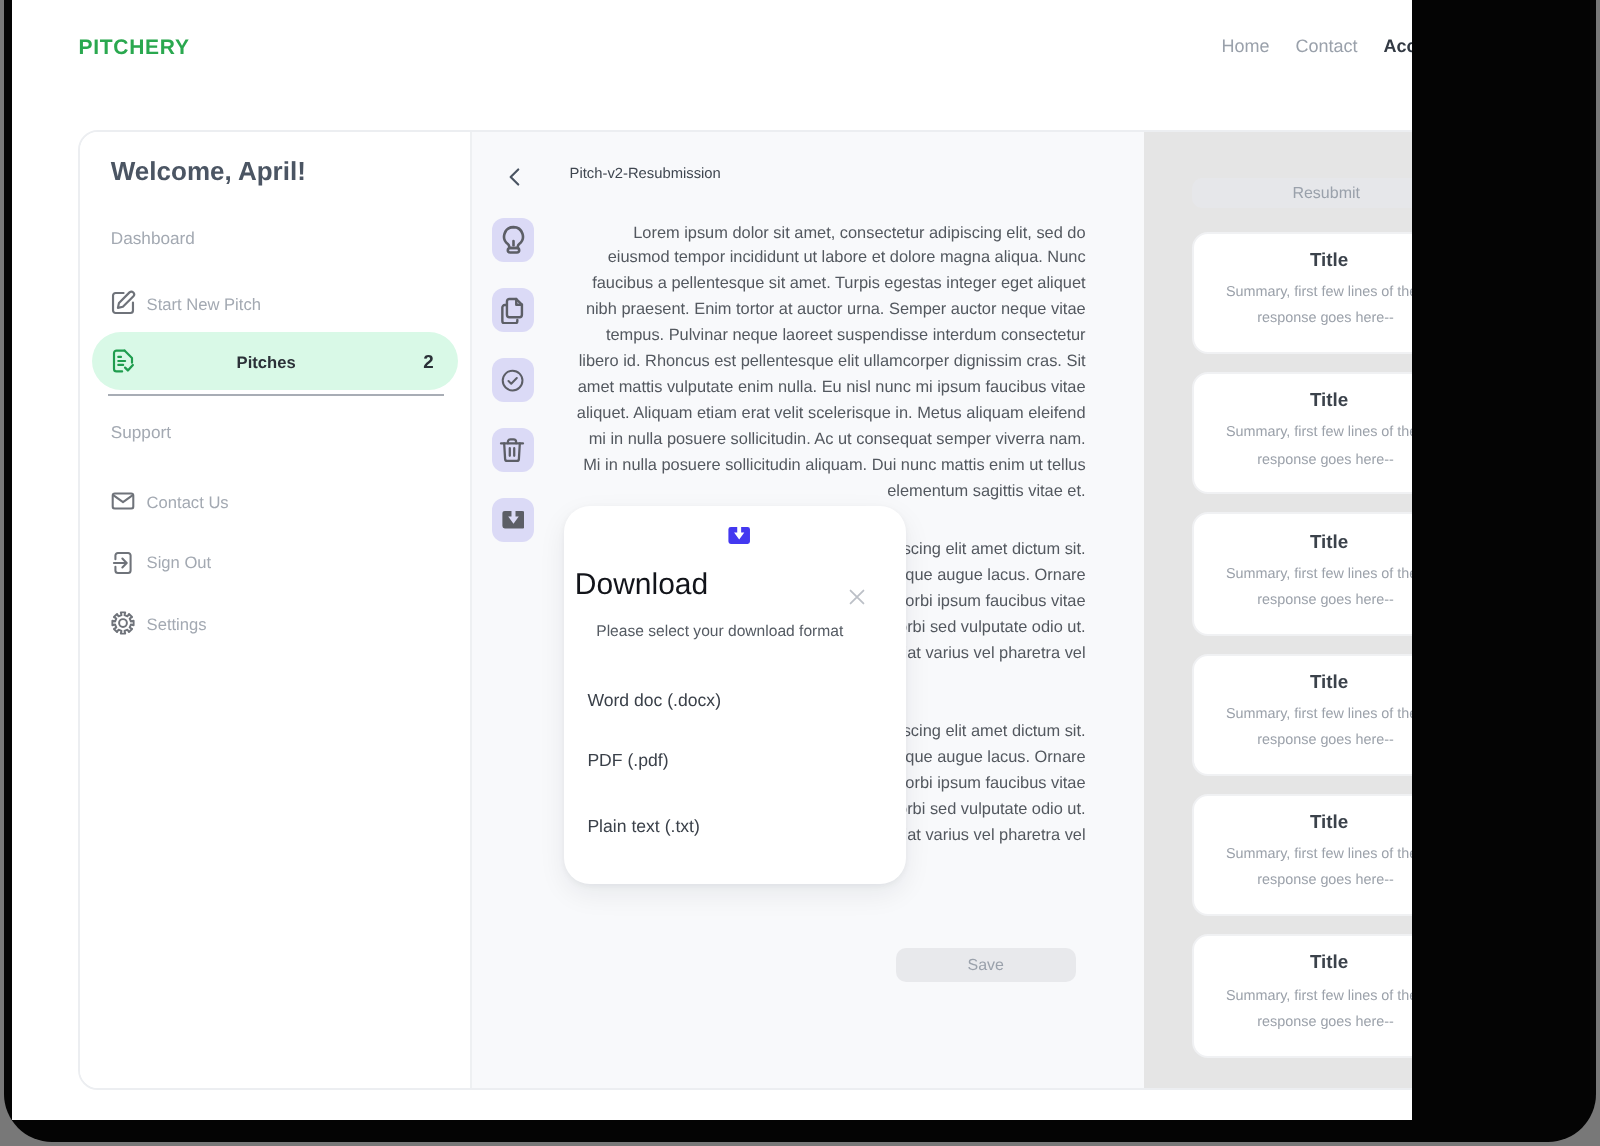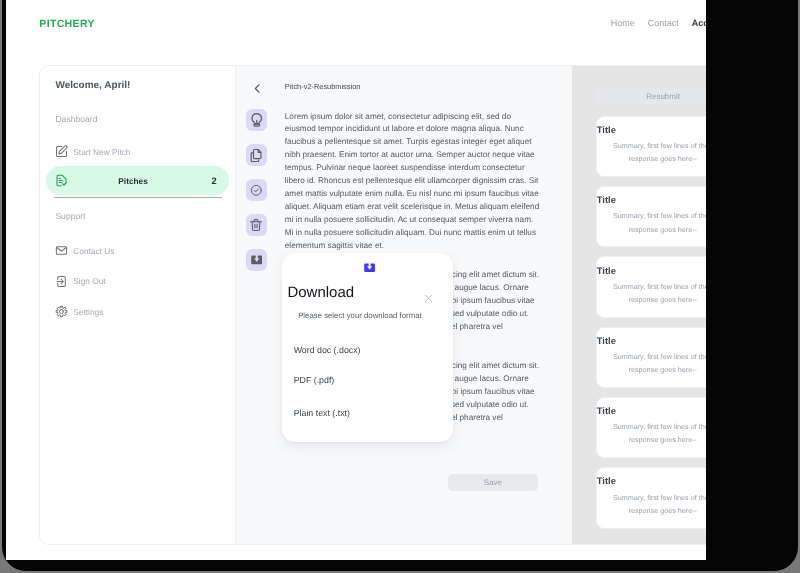--- a/index.html
+++ b/index.html
@@ -29,51 +29,51 @@
 
   
   .app {
     position: absolute; left: 33px; top: 65px; width: 722px; height: 480px;
     background: #fff; border: 1px solid #eceef1; border-radius: 10px;
     display: flex; overflow: hidden;
   }
 
   
   .sidebar { width: 196px; background: #fff; border-right: 1px solid #eef0f2; padding: 0; position: relative; }
-  .welcome { position: absolute; left: 15.6px; top: 13.5px; font-size: 10px; font-weight: 700; color: #4b5563; line-height:11px; }
+  .welcome { position: absolute; left: 15.6px; top: 13.5px; font-size: 13px; font-weight: 700; color: #4b5563; line-height:11px; }
   .sec-label { position: absolute; left: 15.6px; font-size: 8.6px; color: #a3a9b2; line-height:10px; }
   .navitem { position: absolute; left: 6px; width: 183px; height: 29px; display: flex; align-items: center; border-radius: 15px; }
   .navitem .ic { width: 13px; height: 13px; margin-left: 9px; color: #6f737a; display: flex; align-items: center; justify-content: center; }
   .navitem .lbl { font-size: 8.3px; color: #a3a9b2; margin-left: 5.5px; }
   .navitem.active { background: #d9f9e7; }
   .navitem.active .ic { color: #1f9d4e; }
   .navitem.active .lbl { color: #2b3138; font-weight: 700; padding-left: 45px; }
   .navitem .cnt { position: absolute; right: 12px; font-size: 9.4px; font-weight:700; color: #2b3138; }
   .divider { position: absolute; left: 14px; width: 168px; height: 1px; background: #a8adb5; }
 
   
   .mid { flex: 1; background: #f8f9fb; position: relative; }
 
   .backbtn { position: absolute; left: 12.5px; top: 13.5px; width: 18px; height: 18px; color: #4b5563; display: flex; align-items: center; justify-content: center; }
   .doctitle { position: absolute; left: 49px; top: 15.5px; font-size: 7.4px; font-weight: 400; color: #3f4650; }
 
   .toolbar { position: absolute; left: 10px; top: 42.8px; display: flex; flex-direction: column; gap: 13px; }
   .tbtn { width: 21px; height: 22px; border-radius: 6px; background: #dbdaf6; display: flex; align-items: center; justify-content: center; color: #5c5e66; }
 
   .doctext { position: absolute; left: 49px; top: 44.5px; width: 258px; font-size: 8.2px; line-height: 12.95px; color: #53585f; }
-  .doctext p { margin-bottom: 16px; }
+  .doctext p { margin-bottom: 16px; text-align: right; }
   .doctext p:nth-child(3) { margin-top: 26.5px; }
 
   .savebtn { position: absolute; left: 212.3px; top: 407.7px; width: 89.6px; height: 17.3px; border-radius: 5px; background: #e8e9ec; color: #9aa1ab; font-size: 8px; display: flex; align-items: center; justify-content: center; }
 
   
   .right { width: 188px; background: #e5e5e5; position: relative; }
   .resubmit { position: absolute; left: 24px; top: 22.6px; width: 134.6px; height: 15px; border-radius: 5px; background: #e6e7ea; color: #9aa1ab; font-size: 8px; display: flex; align-items: center; justify-content: center; }
   .card { position: absolute; left: 24px; width: 137.5px; height: 61.5px; background: #fff; border: 1px solid #f0f1f3; border-radius: 8px; }
-  .card .ttl { position: absolute; left: 0; right: 0; top: 7.4px; text-align: left; font-size: 9.4px; font-weight: 700; color: #3b424b; }
+  .card .ttl { position: absolute; left: 0; right: 0; top: 7.4px; text-align: center; font-size: 9.4px; font-weight: 700; color: #3b424b; }
   .card .chk { position: absolute; right: 7.3px; top: 4.6px; width: 10px; height: 10px; color: #2aa94c; }
   .card .sm { position: absolute; left: 14px; top: 22.6px; width: 104px; font-size: 7.2px; line-height: 13.1px; color: #9ba1aa; text-align: center; }
   .sbar { position: absolute; left: 173px; top: 218px; width: 2.7px; height: 44.3px; background: #6d7279; border-radius: 1.5px; }
 
   
   .modal {
     position: absolute; left: 276.6px; top: 253.3px; width: 171px; height: 188.8px;
     background: #fff; border-radius: 13px; box-shadow: 0 5px 14px rgba(16,24,40,.07), 0 1px 3px rgba(16,24,40,.05);
   }
   .dlicon { position: absolute; left: 81.6px; top: 5.6px; width: 11.2px; height: 9.3px; color: #4338f0; }

